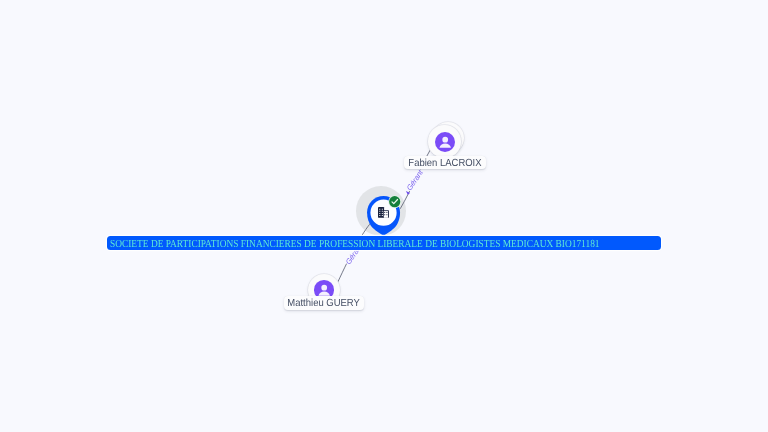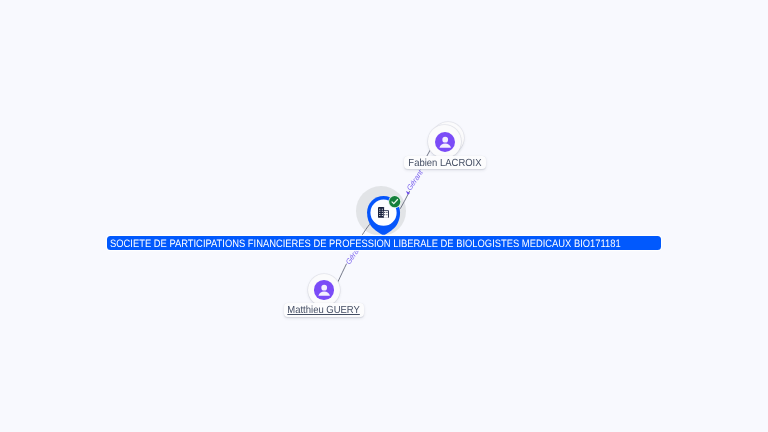--- a/index.html
+++ b/index.html
@@ -32,28 +32,28 @@
 
   
   .nlabel{position:absolute;background:#fcfcfd;border-radius:4px;
         color:#434d63;white-space:nowrap;box-sizing:border-box;
         display:flex;align-items:flex-end;justify-content:center;
         padding-top:4.2px;
         box-shadow:0 1.2px 3px rgba(70,75,95,.15),0 0.4px 1px rgba(70,75,95,.10);}
   .nlabel > span{font-size:10.35px;line-height:1;display:inline-block;
         transform:scaleX(0.916);}
   #fabien-label{left:404.3px;top:155.6px;height:13.6px;width:82px;}
-  #matthieu-label{left:283.5px;top:303px;height:13.5px;width:80.3px;text-decoration:underline;}
+  #matthieu-label{left:283.5px;top:296px;height:13.5px;width:80.3px;}
 
   #company-label{position:absolute;left:107px;top:236px;height:13.8px;width:554px;
-        background:#0159fd;border-radius:3.5px;color:#ffffff;
+        background:#0159fd;border-radius:3.5px;color:#5eead4;
         display:flex;align-items:center;box-sizing:border-box;
         padding:2.4px 0 0 3.3px;
         white-space:nowrap;overflow:hidden;
-        box-shadow:0 0 0 1.3px rgba(255,255,255,.92);}
+        box-shadow:0 0 0 1.3px rgba(255,255,255,.92);font-family:Liberation Serif, serif;}
   #company-label > span{font-size:10.75px;line-height:1;display:inline-block;
         transform:scaleX(0.872);transform-origin:0 50%;}
 </style>
 </head>
 <body>
 
 <div id="graph">
 
   <div class="halo"></div>
 

